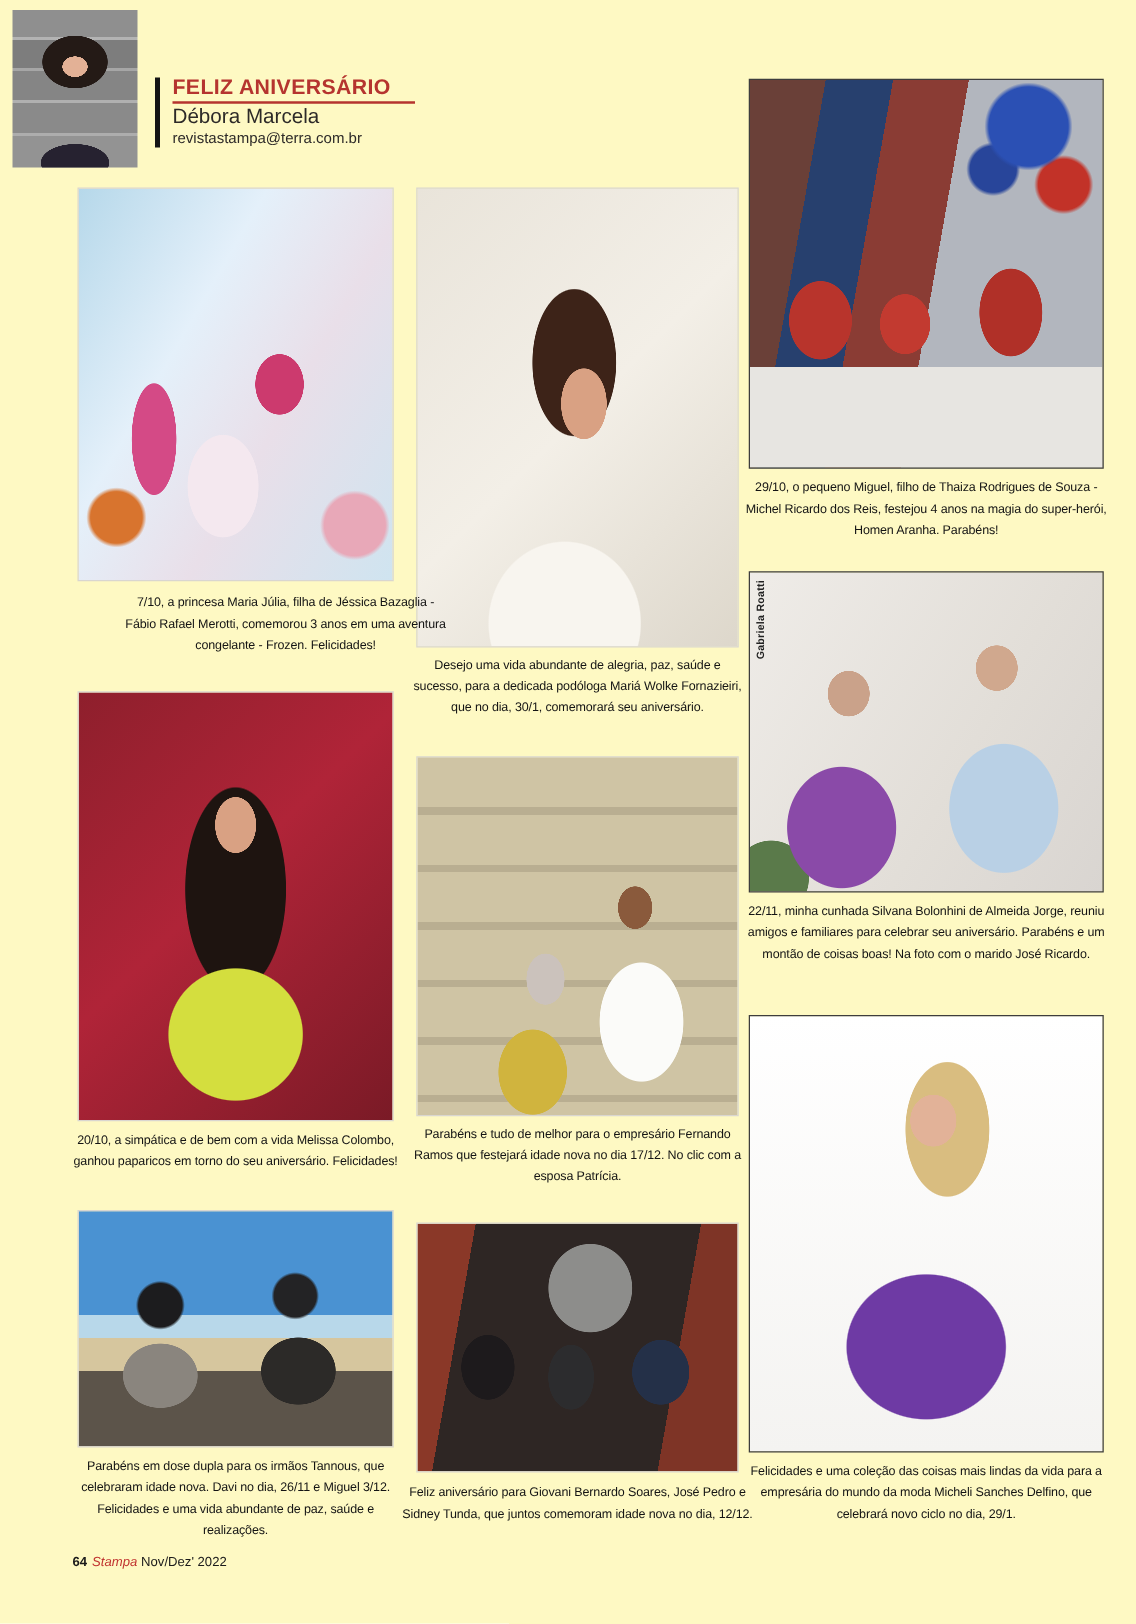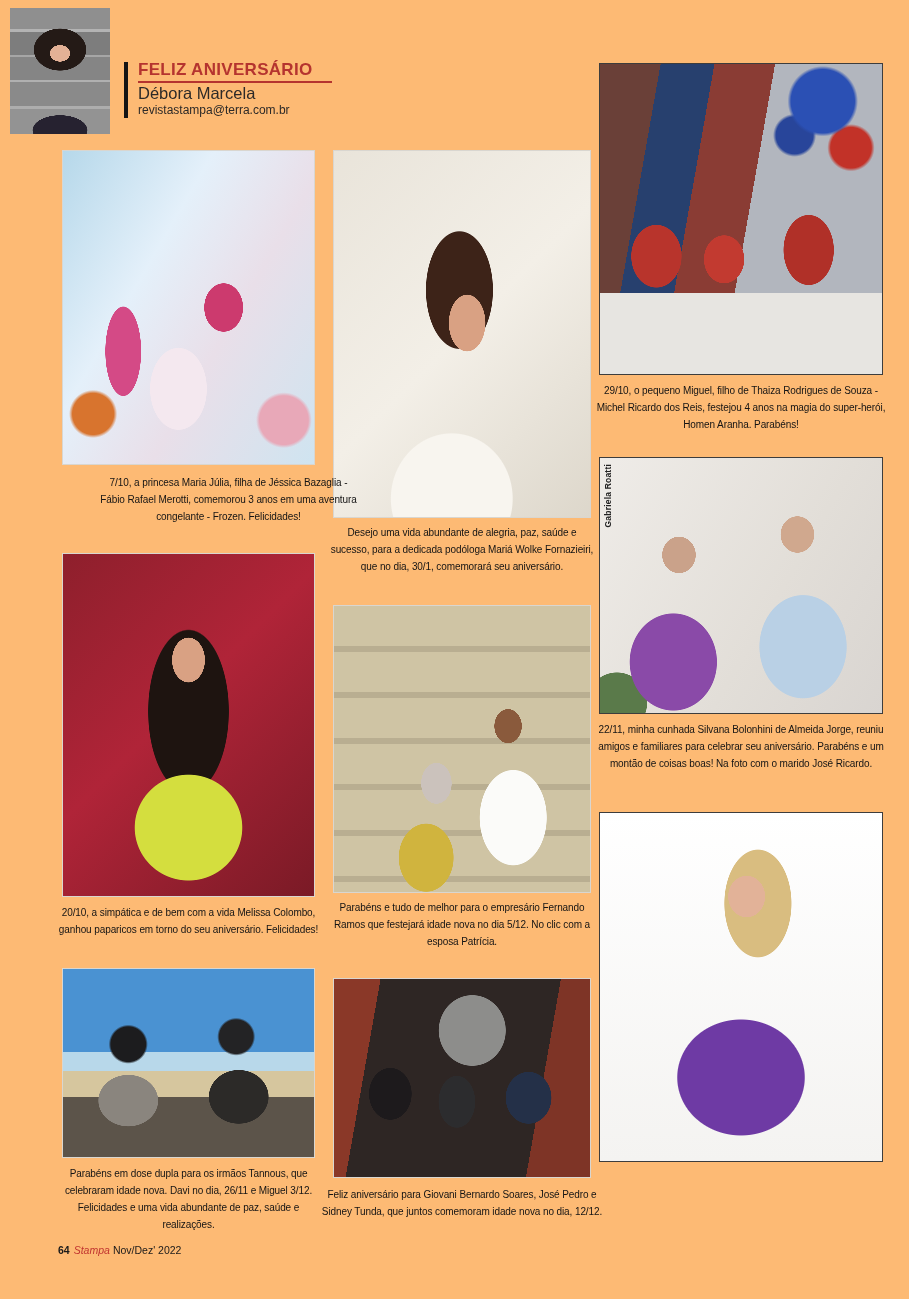--- a/index.html
+++ b/index.html
@@ -1,18 +1,18 @@
 <!DOCTYPE html>
 <html><head>
 <meta charset="utf-8">
 <style>
   html,body { margin:0; padding:0; background:#ffffff; }
   .page {
     position:relative; width:909px; height:1299px; margin:0 auto;
-    background:#fdba74; overflow:hidden;
+    background:#fef9c3; overflow:hidden;
     font-family:"Liberation Sans", sans-serif;
     -webkit-font-smoothing:antialiased;
   }
   
   .columnist-photo {
     position:absolute; left:10px; top:8px; width:100px; height:126px;
     background:
       radial-gradient(ellipse 17% 11% at 50% 36%, #e3b196 59%, transparent 60%),
       radial-gradient(ellipse 46% 20% at 50% 97%, #262230 59%, transparent 60%),
       radial-gradient(ellipse 44% 28% at 50% 33%, #241a16 59%, transparent 60%),
@@ -140,22 +140,23 @@
     <span class="credit">Gabriela Roatti</span>
   </div>
   <div class="photo p7 ph-beach-bros"></div>
   <div class="photo p8 ph-dark-trio"></div>
   <div class="photo p9 bordered ph-micheli"></div>
 
   <div class="cap c1">7/10, a princesa Maria Júlia, filha de Jéssica Bazaglia - Fábio Rafael Merotti, comemorou 3 anos em uma aventura congelante - Frozen. Felicidades!</div>
   <div class="cap c2">Desejo uma vida abundante de alegria, paz, saúde e sucesso, para a dedicada podóloga Mariá Wolke Fornazieiri, que no dia, 30/1, comemorará seu aniversário.</div>
   <div class="cap c3">29/10, o pequeno Miguel, filho de Thaiza Rodrigues de Souza - Michel Ricardo dos Reis, festejou 4 anos na magia do super-herói, Homen Aranha. Parabéns!</div>
   <div class="cap c4">20/10, a simpática e de bem com a vida Melissa Colombo, ganhou paparicos em torno do seu aniversário. Felicidades!</div>
-  <div class="cap c5">Parabéns e tudo de melhor para o empresário Fernando Ramos que festejará idade nova no dia 5/12. No clic com a esposa Patrícia.</div>
+  <div class="cap c5">Parabéns e tudo de melhor para o empresário Fernando Ramos que festejará idade nova no dia 17/12. No clic com a esposa Patrícia.</div>
   <div class="cap c6">22/11, minha cunhada Silvana Bolonhini de Almeida Jorge, reuniu amigos e familiares para celebrar seu aniversário. Parabéns e um montão de coisas boas! Na foto com o marido José Ricardo.</div>
   <div class="cap c7">Parabéns em dose dupla para os irmãos Tannous, que celebraram idade nova. Davi no dia, 26/11 e Miguel 3/12. Felicidades e uma vida abundante de paz, saúde e realizações.</div>
   <div class="cap c8">Feliz aniversário para Giovani Bernardo Soares, José Pedro e Sidney Tunda, que juntos comemoram idade nova no dia, 12/12.</div>
+  <div class="cap c9">Felicidades e uma coleção das coisas mais lindas da vida para a empresária do mundo da moda Micheli Sanches Delfino, que celebrará novo ciclo no dia, 29/1.</div>
 
   <div class="footer">
     <span class="num">64</span><span class="mag">Stampa</span><span class="issue">Nov/Dez' 2022</span>
   </div>
 
 </div>
 
 </body></html>

